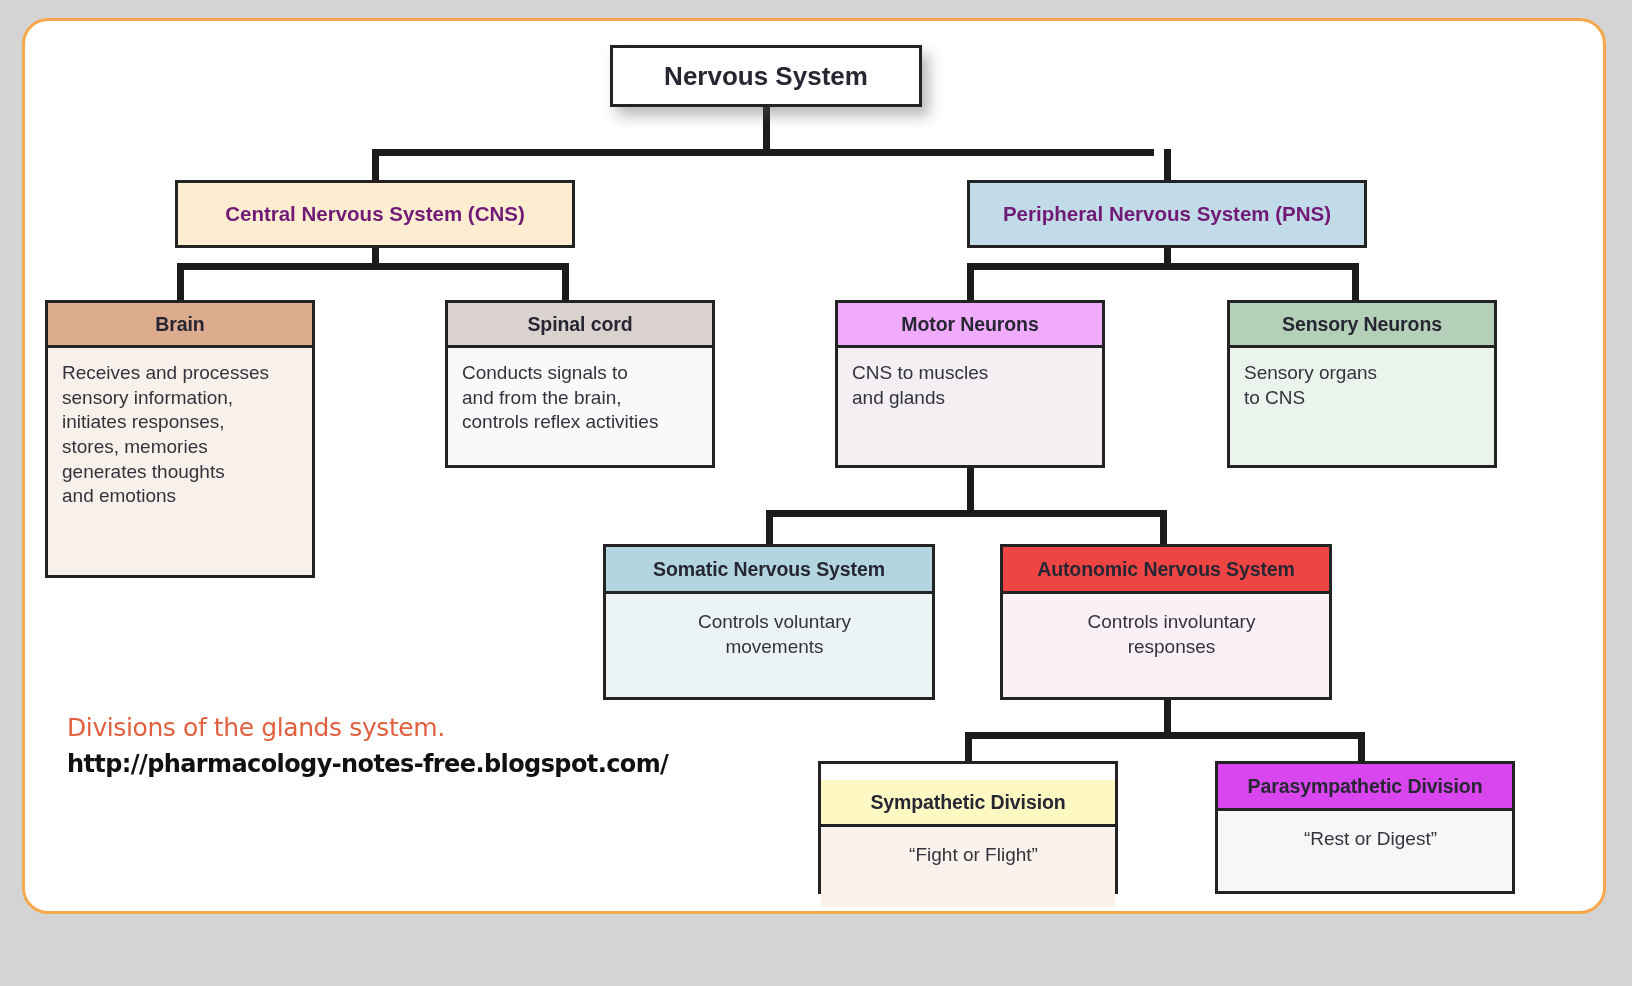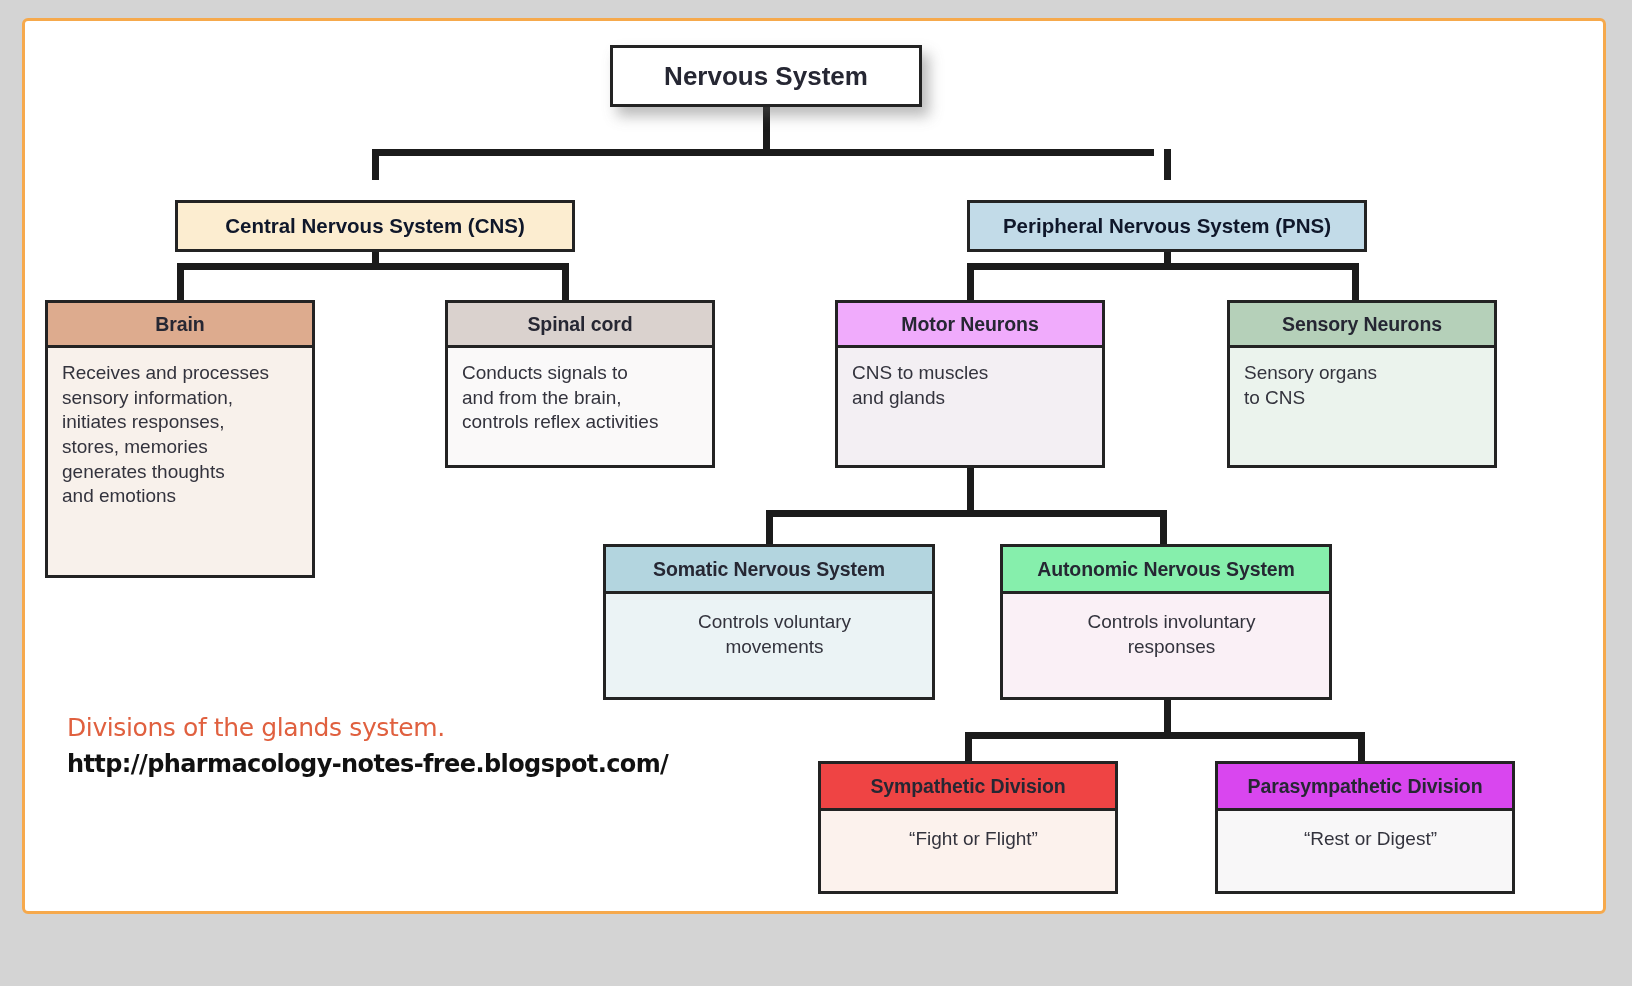--- a/index.html
+++ b/index.html
@@ -18,21 +18,21 @@
     overflow: hidden;
   }
   #card {
     position: absolute;
     left: 22px;
     top: 18px;
     width: 1584px;
     height: 896px;
     background: #ffffff;
     border: 3px solid #f6a94c;
-    border-radius: 6px;
+    border-radius: 26px;
     box-sizing: border-box;
     overflow: hidden;
   }
   
   .ln {
     position: absolute;
     background: #1b1b1b;
   }
   .ln.v { width: 7px; }
   .ln.h { height: 7px; }
@@ -67,23 +67,23 @@
   #root-box {
     left: 585px; top: 24px; width: 312px; height: 62px;
     display: flex; align-items: center; justify-content: center;
     font-size: 26px; font-weight: bold; color: #262733;
     box-shadow: 7px 9px 13px rgba(90,90,90,0.42);
     z-index: 5;
   }
 
   
   #cns-box, #pns-box {
-    height: 52px;
+    height: 68px;
     display: flex; align-items: center; justify-content: center;
-    font-size: 20.5px; font-weight: bold; color: #0f172a; margin-top: 20px;
+    font-size: 20.5px; font-weight: bold; color: #701a75;
   }
   #cns-box { left: 150px; top: 159px; width: 400px; background: #fcedd0; }
   #pns-box { left: 942px; top: 159px; width: 400px; background: #c2dbe8; }
 
   
   .l2 .hd { height: 45px; font-size: 19.5px; }
   .l2 .bd { font-size: 19px; }
 
   #brain-box   { left: 20px;   top: 279px; width: 270px; height: 278px; }
   #brain-box .hd { background: #ddab8e; }
@@ -103,29 +103,29 @@
 
   
   .l3 .hd { height: 47px; font-size: 19.5px; }
   .l3 .bd { font-size: 19px; }
 
   #somatic-box { left: 578px; top: 523px; width: 332px; height: 156px; }
   #somatic-box .hd { background: #b3d5df; }
   #somatic-box .bd { background: #ebf3f5; height: calc(100% - 47px); }
 
   #autonomic-box { left: 975px; top: 523px; width: 332px; height: 156px; }
-  #autonomic-box .hd { background: #86efac; }
+  #autonomic-box .hd { background: #ef4444; }
   #autonomic-box .bd { background: #faf0f6; height: calc(100% - 47px); }
 
   
   .l4 .hd { height: 47px; font-size: 19.5px; }
   .l4 .bd { font-size: 19px; }
 
   #symp-box { left: 793px; top: 740px; width: 300px; height: 133px; }
-  #symp-box .hd { background: #ef4444; }
+  #symp-box .hd { background: #fef9c3; margin-top: 16px; }
   #symp-box .bd { background: #fcf2ed; height: calc(100% - 47px); }
 
   #parasymp-box { left: 1190px; top: 740px; width: 300px; height: 133px; }
   #parasymp-box .hd { background: #d946ef; }
   #parasymp-box .bd { background: #f8f7f8; height: calc(100% - 47px); }
 
   
   #caption {
     position: absolute;
     left: 42px;

